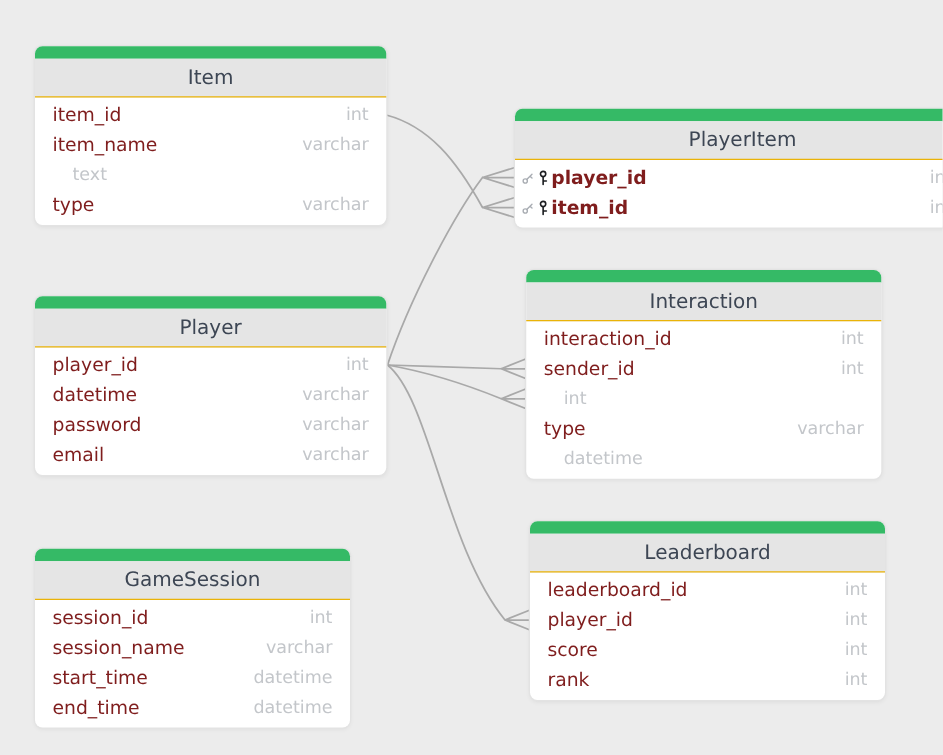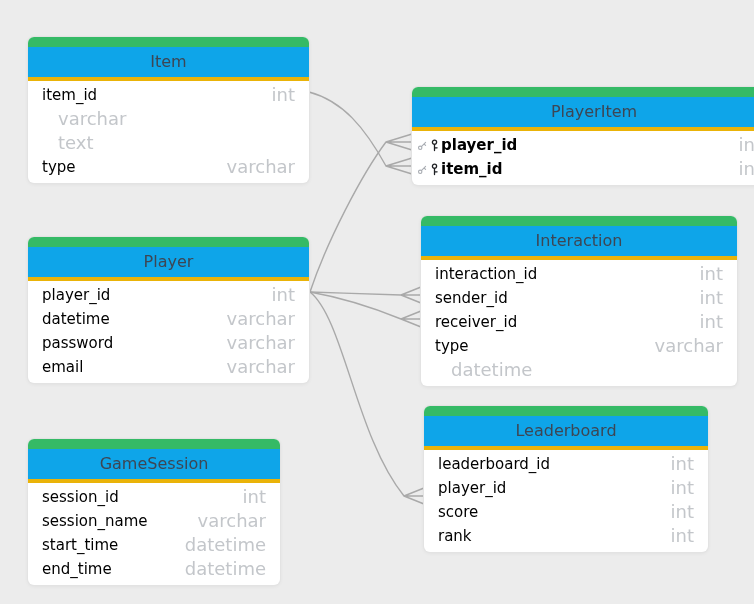--- a/index.html
+++ b/index.html
@@ -19,34 +19,34 @@
     position:absolute;z-index:2;
     background:#ffffff;
     border-radius:6px;
     box-shadow:0 0 0 1px #e3e3e3,0 1px 4px rgba(0,0,0,.07);
   }
   .head-bar{height:10px;border-radius:6px 6px 0 0;}
   .table-title{
     height:30px;line-height:30px;
     text-align:center;
     font-size:16px;color:#3d4654;
-    background:#0ea5e9;
-    border-bottom:4px solid #eab308;
+    background:#e5e5e5;
+    border-bottom:1px solid #eab308;
   }
   .rows{padding:2px 0 4px 0;}
   .row{
     height:24px;line-height:24px;
     display:flex;justify-content:space-between;align-items:center;
     padding:0 14px;
     white-space:nowrap;
   }
   .row.pk{padding-left:5px;}
-  .col-name{font-size:15px;color:#000000;display:flex;}
+  .col-name{font-size:15px;color:#7f1d1d;display:flex;}
   .row.pk .col-name{font-weight:bold;}
-  .col-type{font-size:18px;color:#c3c6ca;margin-left:16px;}
+  .col-type{font-size:14px;color:#c3c6ca;margin-left:16px;}
   .key-icons{display:inline-flex;align-items:center;margin-right:2px;}
   .key-icons svg{display:block;}
 </style>
 </head>
 <body>
 
 <div class="canvas" style="background: rgb(236, 236, 236);">
 
   <svg class="rel-layer" width="754" height="604">
     <path d="M 309 92 C 343 101 365 128 386 166 M 386 166 L 412 158 M 386 166 L 412 166 M 386 166 L 412 174" aria-label="Item.item_id to PlayerItem.item_id" style="stroke: rgb(169, 169, 169);"></path>
@@ -60,20 +60,23 @@
     <div class="head-bar" style="background: rgb(53, 186, 102);"></div>
     <div class="table-title">Item</div>
     <div class="rows">
         <div class="row">
           <span class="col-name">
             <span>item_id</span>
           </span>
           <span class="col-type">int</span>
         </div>
         <div class="row">
+          <span class="col-name">
+            <span>item_name</span>
+          </span>
           <span class="col-type">varchar</span>
         </div>
         <div class="row">
           <span class="col-type">text</span>
         </div>
         <div class="row">
           <span class="col-name">
             <span>type</span>
           </span>
           <span class="col-type">varchar</span>
@@ -148,40 +151,37 @@
         </div>
         <div class="row">
           <span class="col-name">
             <span>email</span>
           </span>
           <span class="col-type">varchar</span>
         </div>
       </div>
   </div>
 
-  <div class="table-card" style="left:421px;top:216px;width:316px;">
+  <div class="table-card" style="left:421px;top:216px;width:284px;">
     <div class="head-bar" style="background: rgb(53, 186, 102);"></div>
     <div class="table-title">Interaction</div>
     <div class="rows">
         <div class="row">
           <span class="col-name">
             <span>interaction_id</span>
           </span>
           <span class="col-type">int</span>
         </div>
         <div class="row">
           <span class="col-name">
             <span>sender_id</span>
           </span>
           <span class="col-type">int</span>
         </div>
         <div class="row">
-          <span class="col-name">
-            <span>receiver_id</span>
-          </span>
           <span class="col-type">int</span>
         </div>
         <div class="row">
           <span class="col-name">
             <span>type</span>
           </span>
           <span class="col-type">varchar</span>
         </div>
         <div class="row">
           <span class="col-type">datetime</span>
@@ -213,21 +213,21 @@
         </div>
         <div class="row">
           <span class="col-name">
             <span>end_time</span>
           </span>
           <span class="col-type">datetime</span>
         </div>
       </div>
   </div>
 
-  <div class="table-card" style="left:424px;top:406px;width:284px;">
+  <div class="table-card" style="left:424px;top:417px;width:284px;">
     <div class="head-bar" style="background: rgb(53, 186, 102);"></div>
     <div class="table-title">Leaderboard</div>
     <div class="rows">
         <div class="row">
           <span class="col-name">
             <span>leaderboard_id</span>
           </span>
           <span class="col-type">int</span>
         </div>
         <div class="row">

